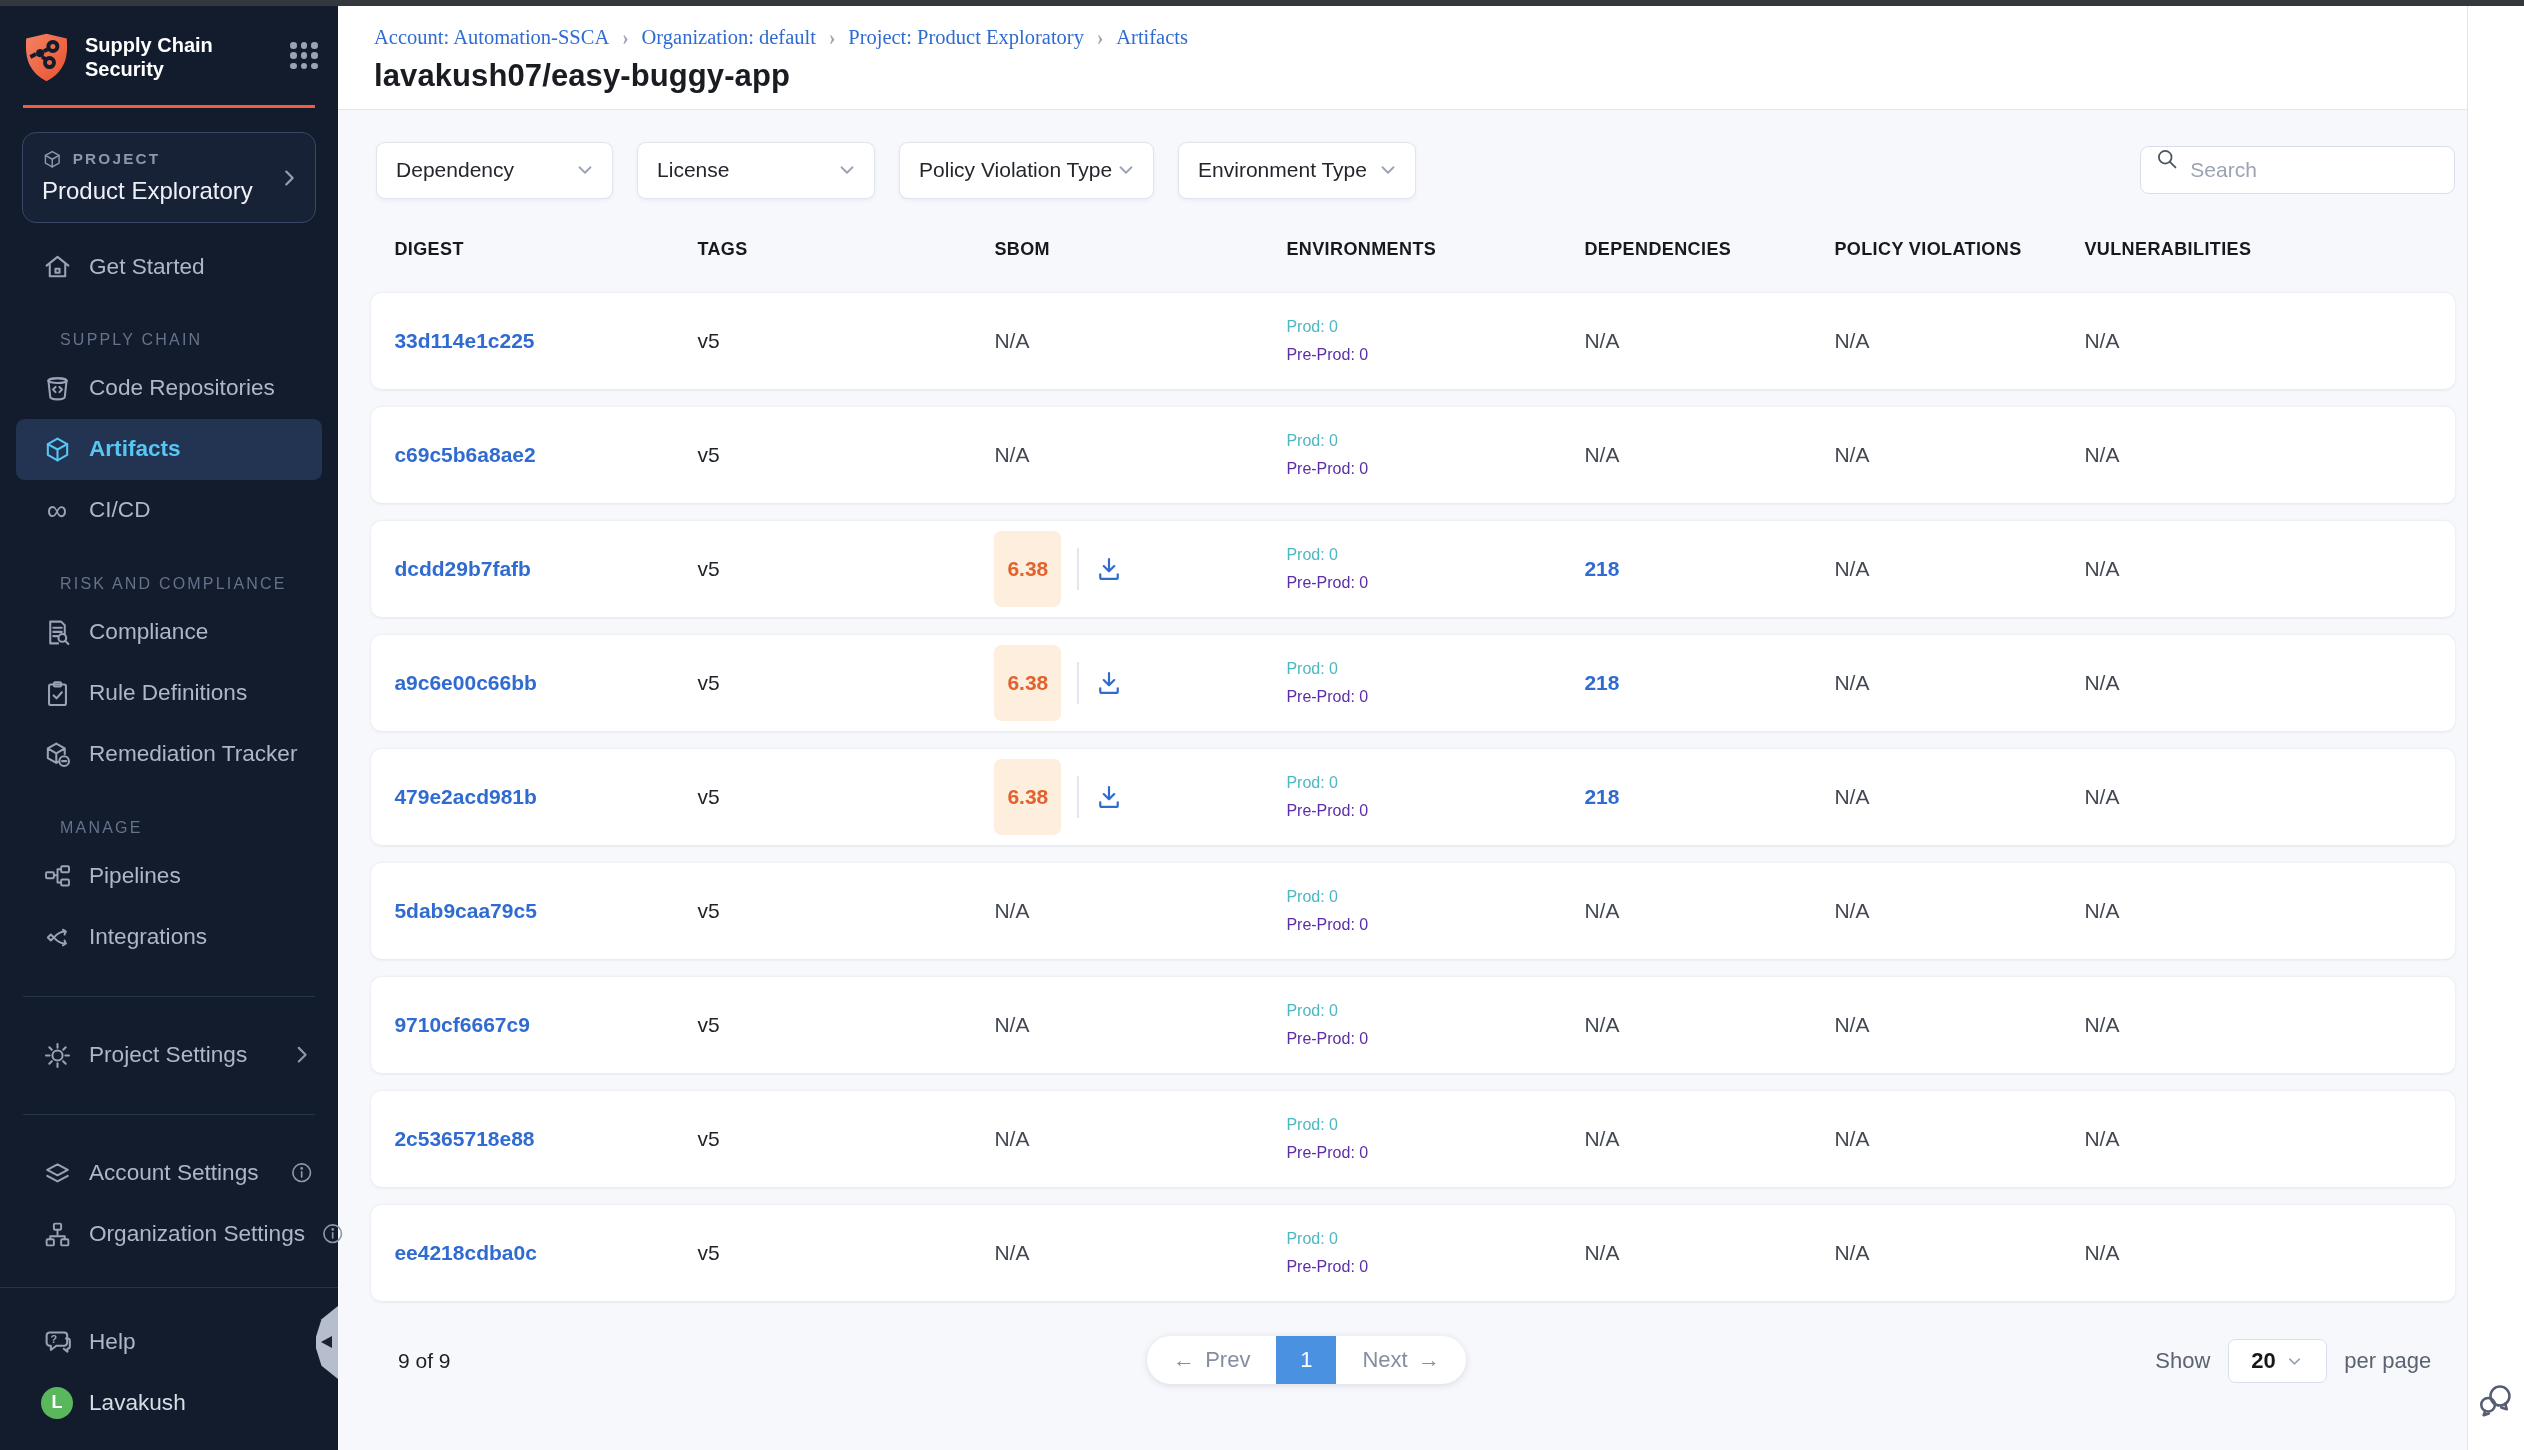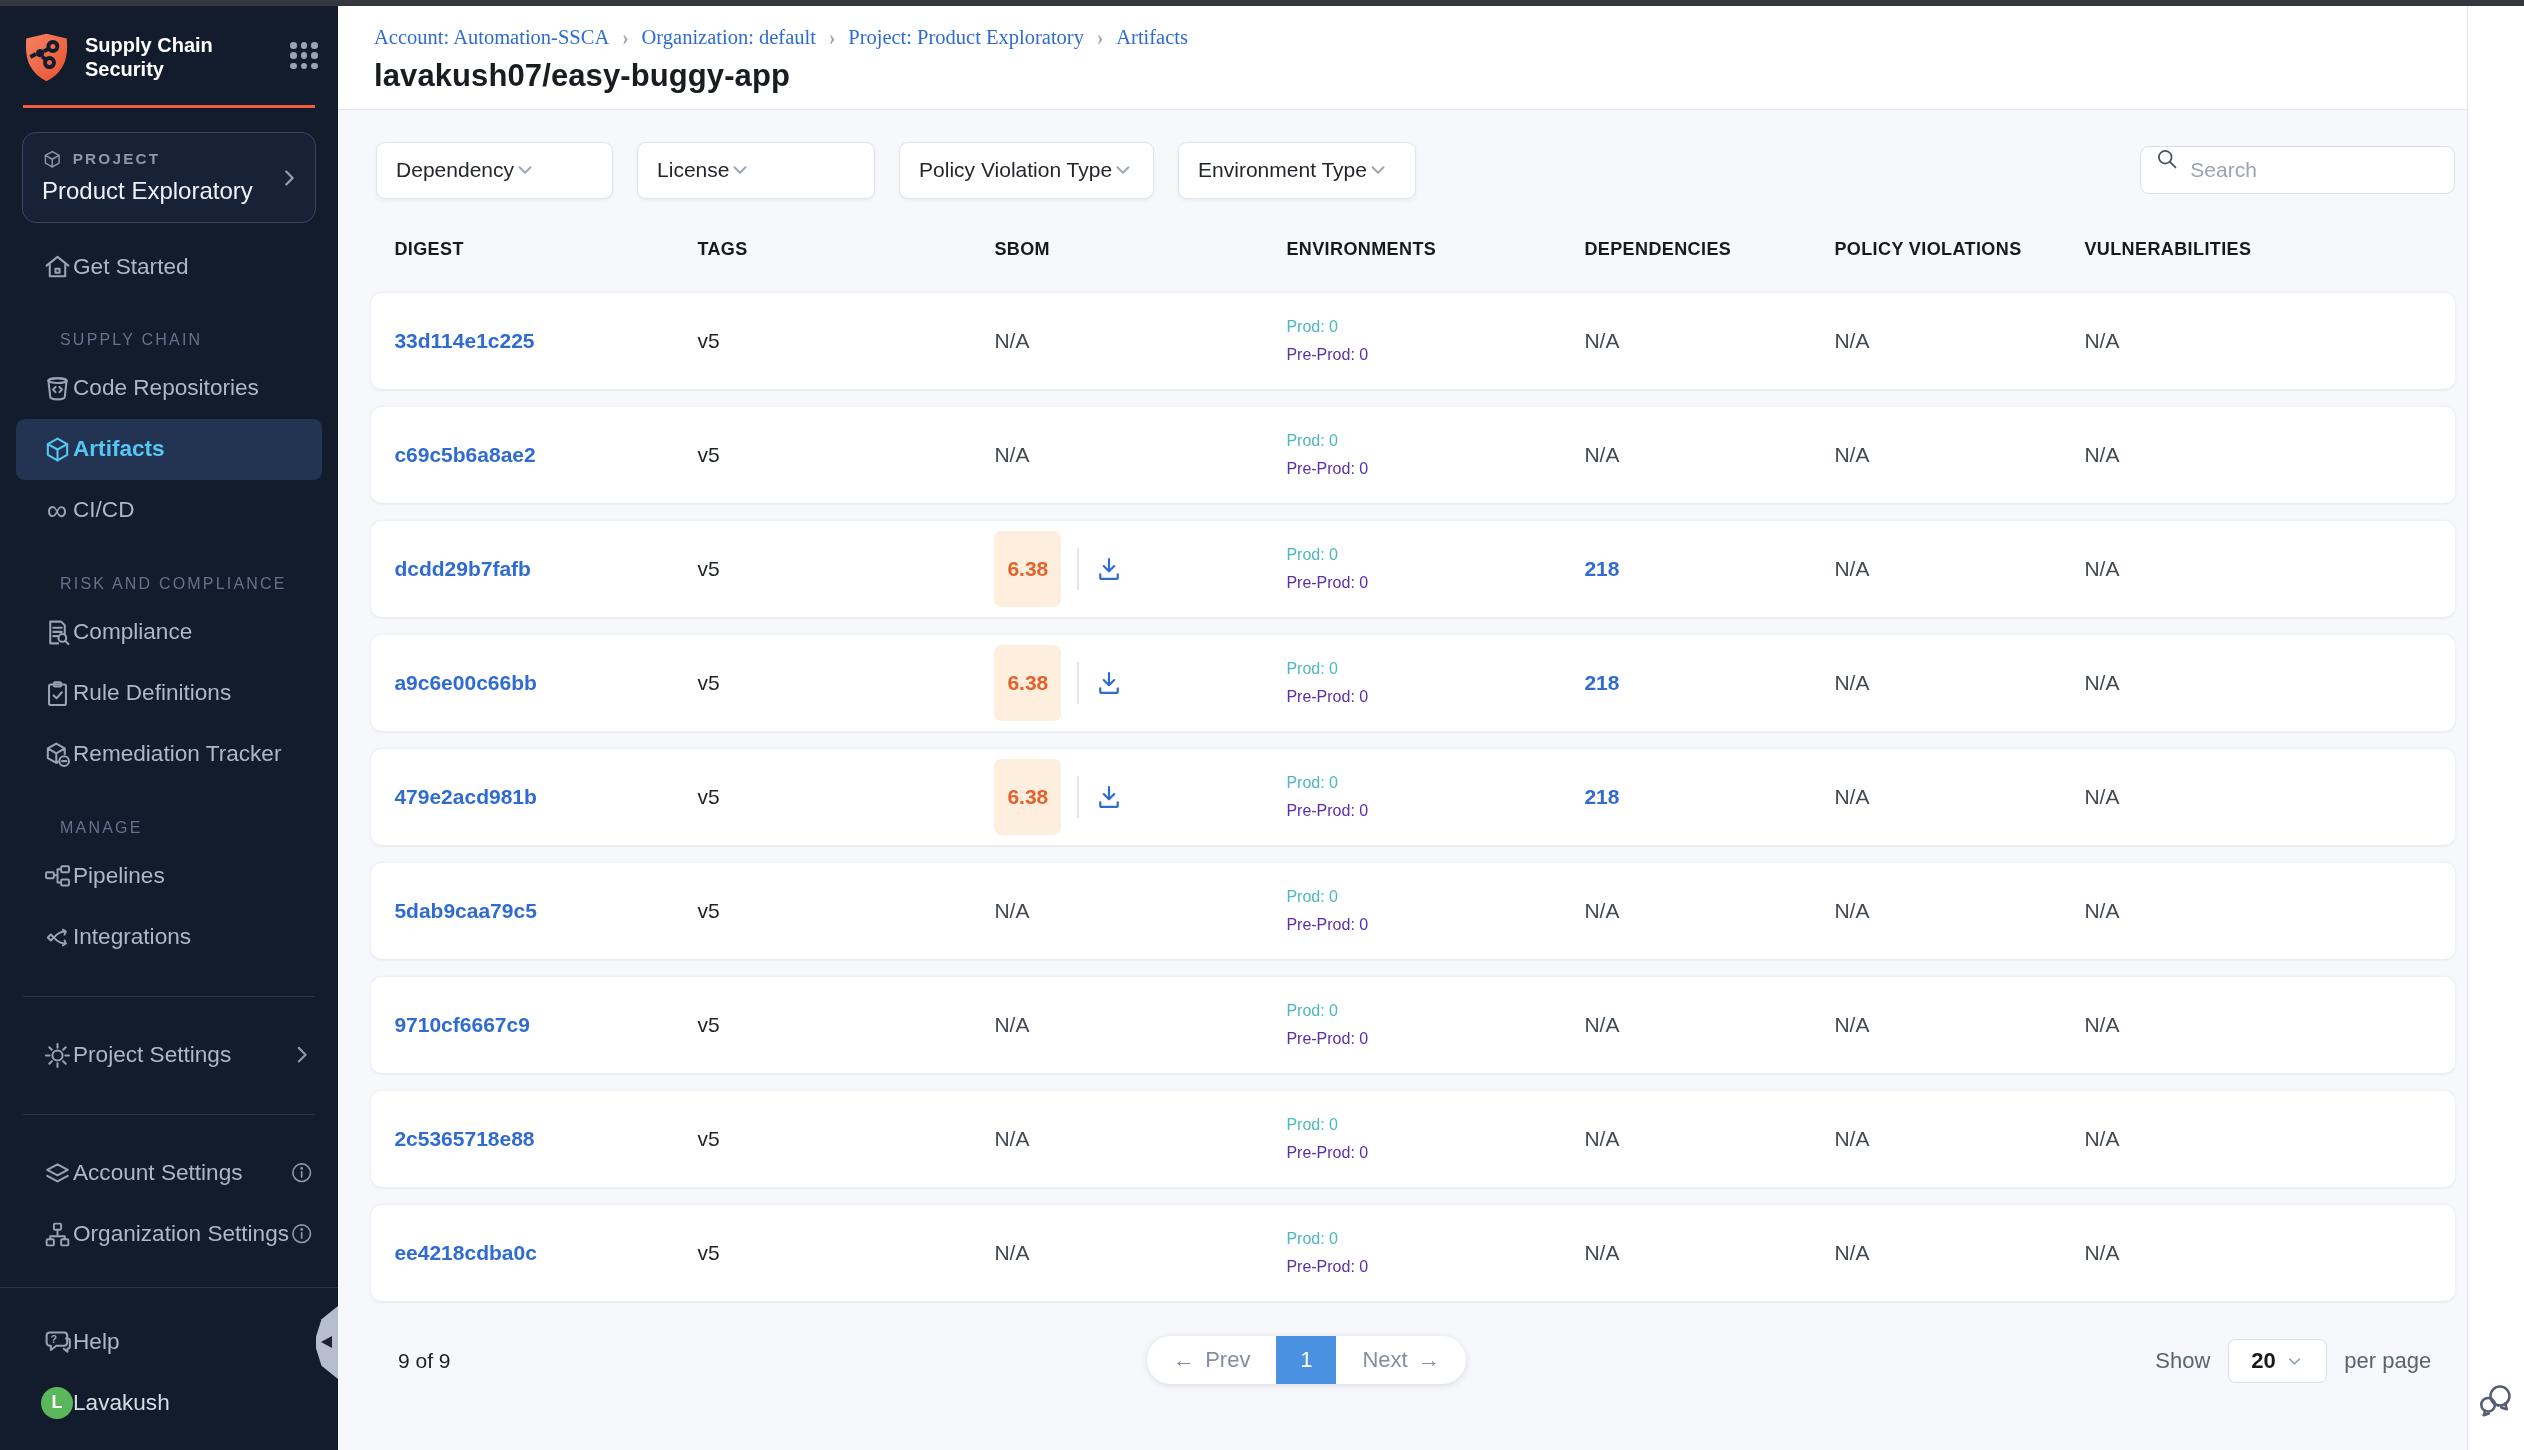--- a/index.html
+++ b/index.html
@@ -28,21 +28,21 @@
     margin:23.4px 22px 0 22px; background:#182236; border:1.5px solid #384763; border-radius:14px;
     padding:16px 44px 17.5px 19px; position:relative; cursor:pointer;
   }
   .project-label-row { display:flex; align-items:center; gap:10.2px; color:#8d96ad; font-size:15.3px; font-weight:700; letter-spacing:2.2px; }
   .project-label-row svg { width:20.5px; height:20.5px; color:#8d96ad; }
   .project-name { margin-top:7.3px; color:#eef2f8; font-size:24px; white-space:nowrap; }
   .project-chevron { position:absolute; right:14.6px; top:50%; transform:translateY(-50%); width:22px; height:22px; color:#96a0b5; }
 
   .nav { margin-top:13px; flex:0 0 auto; }
   .nav-item {
-    display:flex; align-items:center; height:61px; padding:0 25px 0 41px; 
+    display:flex; align-items:center; height:61px; padding:0 25px 0 41px; gap:16px;
     color:#aeb6c8; font-size:22.6px; cursor:pointer; white-space:nowrap;
   }
   .nav-item .nicon { width:32px; height:32px; flex-shrink:0; display:flex; align-items:center; justify-content:center; color:#99a2b6; }
   .nav-item .nicon svg { width:29px; height:29px; }
   .nav-item.active {
     background:#223452; border-radius:8.8px; margin:0 16px; padding:0 8.8px 0 25px;
     color:#56c7f4; font-weight:700;
   }
   .nav-item.active .nicon { color:#56c7f4; }
   .nav-section { padding:34px 0 8.8px 60px; color:#67718c; font-size:16px; letter-spacing:2.2px; }
@@ -65,21 +65,21 @@
   .page-header { background:#ffffff; border-bottom:1.5px solid #e2e6ee; padding:20.5px 0 0 36px; height:104px; }
   .breadcrumb { display:flex; align-items:center; gap:13px; font-size:20.5px;font-family:Liberation Serif, serif; }
   .crumb { color:#2f6bd0; cursor:pointer; }
   .crumb-sep { color:#9aa3b3; font-size:19px; font-weight:700; transform:scaleY(1.2); }
   .page-title { margin-top:8.8px; font-size:31px; font-weight:700; color:#191c20; letter-spacing:0.1px; }
 
   .content { padding:32px 12.4px 0 33px; }
   .filter-row { display:flex; align-items:center; gap:24px; padding-left:5.1px; }
   .filter-btn {
     height:57px; background:#fff; border:1.5px solid #dfe3ec; border-radius:8.8px;
-    display:flex; align-items:center; justify-content:flex-start; padding:0 16px 0 19px;
+    display:flex; align-items:center; justify-content:space-between; padding:0 16px 0 19px;
     font-size:21px; color:#23262c; cursor:pointer; box-shadow:0 1.5px 3.7px rgba(40,50,70,.05);
   }
   .filter-btn .chev { width:22px; height:22px; color:#9aa3b5; }
   .filter-btn:nth-child(1){ width:237px; } .filter-btn:nth-child(2){ width:238px; }
   .filter-btn:nth-child(3){ width:255px; } .filter-btn:nth-child(4){ width:238px; }
   .search-box {
     margin-left:auto; width:315px; height:48px; background:#fff; border:1.5px solid #d9dee8; border-radius:8.8px;
     display:flex; gap:11.7px; padding:0 14.6px;
   }
   .search-box svg { width:23.4px; height:23.4px; color:#4a5361; flex-shrink:0; }

